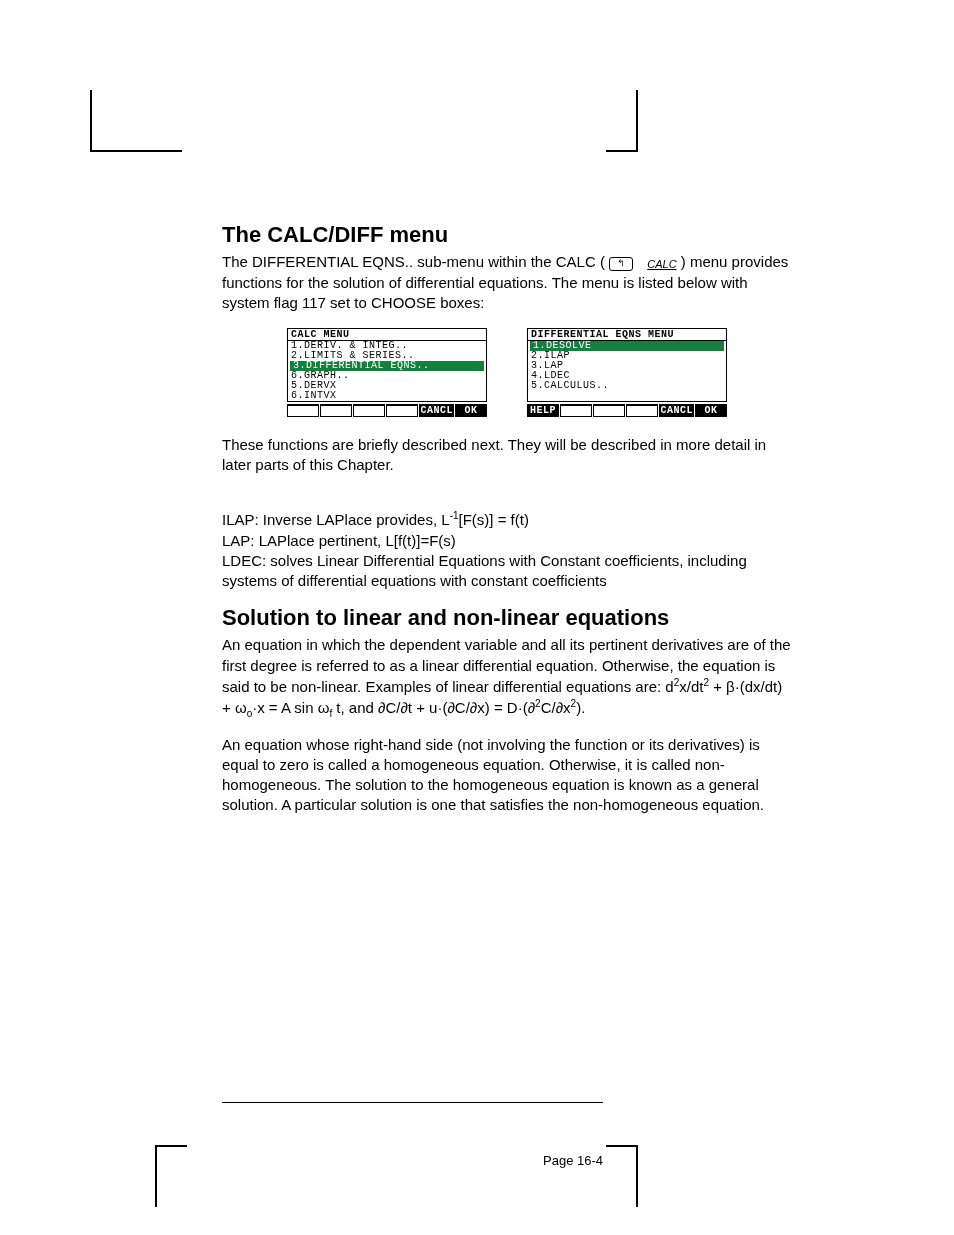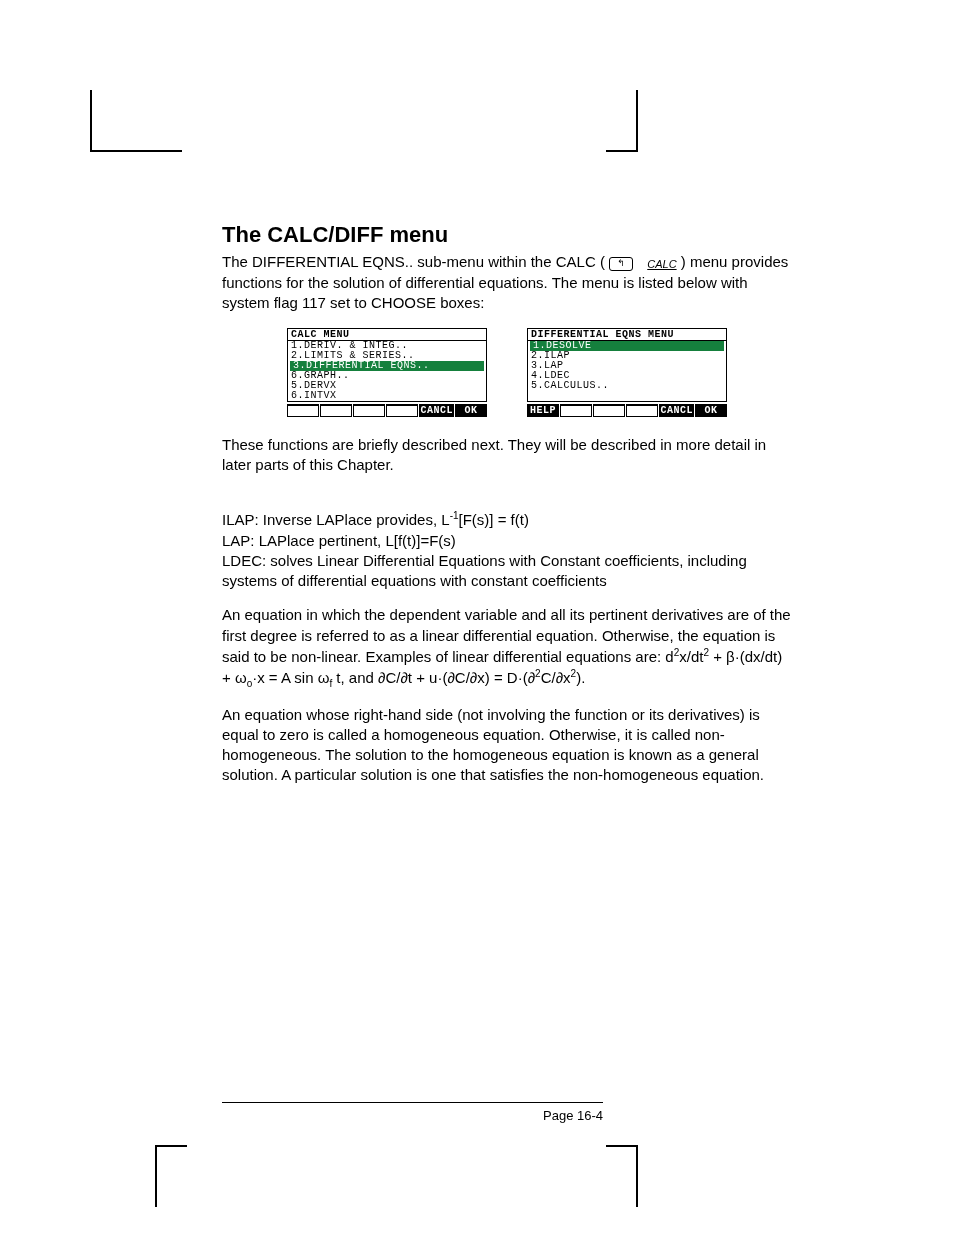--- a/index.html
+++ b/index.html
@@ -48,21 +48,21 @@
   
   .footer-rule {
     position: absolute;
     left: 222px; right: 155px;
     top: 1102px;
     border-top: 1.5px solid #000;
   }
   .page-number {
     position: absolute;
     right: 155px;
-    top: 1108px;
+    top: 1153px;
     font-size: 13px;
   }
 
   .content {
     position: absolute;
     left: 222px;
     top: 222px;
     width: 570px;
   }
   h2.section {
@@ -223,20 +223,21 @@
 
     <p class="body">These functions are briefly described next.  They will be described in more detail in later parts of this Chapter.</p>
 
     <p class="body">
       <br>
       <span>ILAP: Inverse LAPlace provides, L</span><span class="sup">-1</span><span>[F(s)] = f(t)</span><br>
       <span>LAP:  LAPlace pertinent, L[f(t)]=F(s)</span><br>
       <span>LDEC: solves Linear Differential Equations with Constant coefficients, including systems of differential equations with constant coefficients</span>
     </p>
 
+    <h2 class="section">Solution to linear and non-linear equations</h2>
 
     <p class="body">
       <span>An equation in which the dependent variable and all its pertinent derivatives are of the first degree is referred to as a </span><span class="u">linear differential equation</span><span>.  Otherwise, the equation is said to be </span><span class="u">non-linear</span><span>.   Examples of linear differential equations are:  d</span><span class="sup">2</span><span>x/dt</span><span class="sup">2</span><span> + β·(dx/dt) + ω</span><span class="sub">o</span><span>·x = A sin ω</span><span class="sub">f</span><span> t, and ∂C/∂t + u·(∂C/∂x) = D·(∂</span><span class="sup">2</span><span>C/∂x</span><span class="sup">2</span><span>).</span>
     </p>
 
     <p class="body">An equation whose right-hand side (not involving the function or its derivatives) is equal to zero is called a homogeneous equation.  Otherwise, it is called non-homogeneous.  The solution to the homogeneous equation is known as a general solution.  A particular solution is one that satisfies the non-homogeneous equation.</p>
 
   </div>
 
   <div class="footer-rule"></div>

